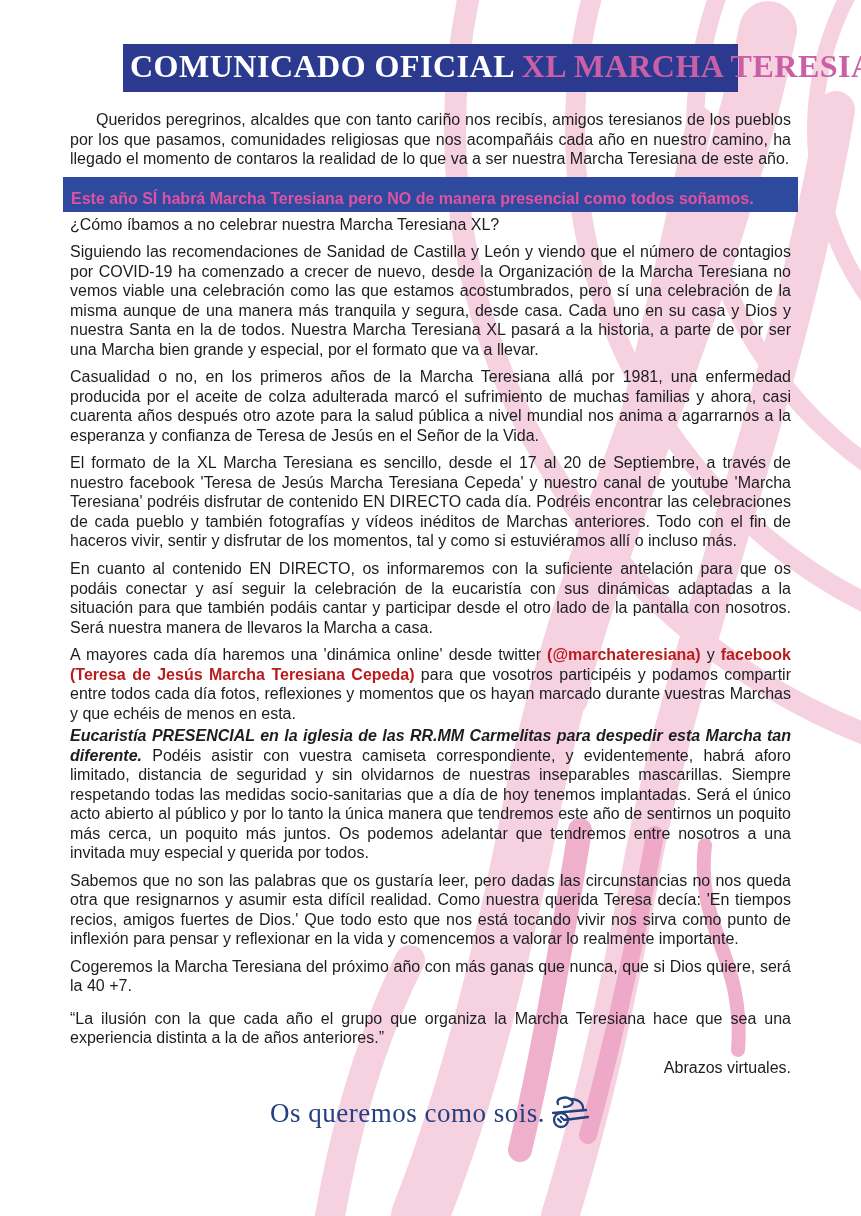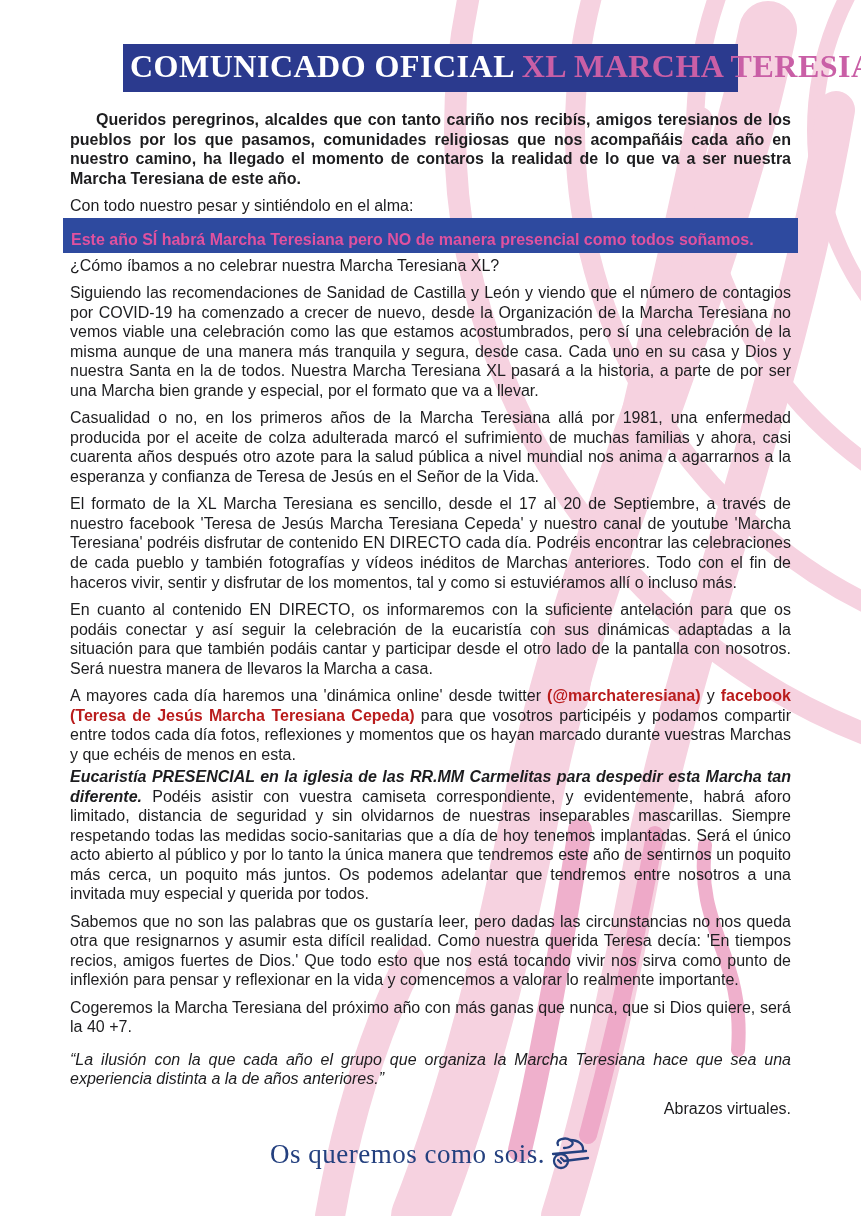--- a/index.html
+++ b/index.html
@@ -15,35 +15,35 @@
     text-align:center; padding:4px 7px 7px 7px;
     font-family:"Liberation Serif", serif; font-weight:bold;
     font-size:32px; letter-spacing:0.5px; color:#ffffff; white-space:nowrap;
   }
   .banner .accent { color:#c95fa6; }
 
   p {
     margin:0 0 8px 0; font-size:16px; line-height:1.22;
     text-align:justify; color:#1d1d1f;
   }
-  .indent { text-indent:26px;font-weight:bold; }
+  .indent { text-indent:26px; }
   .tight { margin-bottom:2px; }
   .pre-bar { margin-bottom:3px; }
 
   .bar {
     background:#2e4a9f; color:#e0519f; font-weight:bold;
     margin:0 -7px 3px -7px; padding:12px 8px 4px 8px;
     font-size:16px; line-height:1.2; text-align:left;
   }
   .bar2 { margin-bottom:5px; }
 
   .pink { color:#b91c1c; font-weight:bold; }
   .leadin { font-weight:bold; font-style:italic; }
 
-  .quote { font-style:italic; margin-top:13px; margin-bottom:10px; }
+  .quote { margin-top:13px; margin-bottom:10px; }
   .closing { text-align:right; margin-top:3px; }
 
   .signature-row {
     display:flex; justify-content:center; align-items:center;
     gap:4px; margin-top:18px;
   }
   .signature-text {
     font-family:"Liberation Serif", serif; font-size:27px;
     color:#24407f; letter-spacing:0.5px;
   }
@@ -72,21 +72,20 @@
   </svg>
 
   <div class="content">
 
     <div class="banner">
       <span>COMUNICADO OFICIAL </span><span class="accent">XL MARCHA TERESIANA</span>
     </div>
 
     <p class="indent">Queridos peregrinos, alcaldes que con tanto cariño nos recibís, amigos teresianos de los pueblos por los que pasamos, comunidades religiosas que nos acompañáis cada año en nuestro camino, ha llegado el momento de contaros la realidad de lo que va a ser nuestra Marcha Teresiana de este año.</p>
 
-    <p class="tight">Con todo nuestro pesar y sintiéndolo en el alma:</p>
 
     <div class="bar">Este año SÍ habrá Marcha Teresiana pero NO de manera presencial como todos soñamos.</div>
 
     <p>¿Cómo íbamos a no celebrar nuestra Marcha Teresiana XL?</p>
 
     <p>Siguiendo las recomendaciones de Sanidad de Castilla y León y viendo que el número de contagios por COVID-19 ha comenzado a crecer de nuevo, desde la Organización de la Marcha Teresiana no vemos viable una celebración como las que estamos acostumbrados, pero sí una celebración de la misma aunque de una manera más tranquila y segura, desde casa. Cada uno en su casa y Dios y nuestra Santa en la de todos. Nuestra Marcha Teresiana XL pasará a la historia, a parte de por ser una Marcha bien grande y especial, por el formato que va a llevar.</p>
 
     <p>Casualidad o no, en los primeros años de la Marcha Teresiana allá por 1981, una enfermedad producida por el aceite de colza adulterada marcó el sufrimiento de muchas familias y ahora, casi cuarenta años después otro azote para la salud pública a nivel mundial nos anima a agarrarnos a la esperanza y confianza de Teresa de Jesús en el Señor de la Vida.</p>
 
     <p>El formato de la XL Marcha Teresiana es sencillo, desde el 17 al 20 de Septiembre, a través de nuestro facebook 'Teresa de Jesús Marcha Teresiana Cepeda' y nuestro canal de youtube 'Marcha Teresiana' podréis disfrutar de contenido EN DIRECTO cada día. Podréis encontrar las celebraciones de cada pueblo y también fotografías y vídeos inéditos de Marchas anteriores. Todo con el fin de haceros vivir, sentir y disfrutar de los momentos, tal y como si estuviéramos allí o incluso más.</p>

